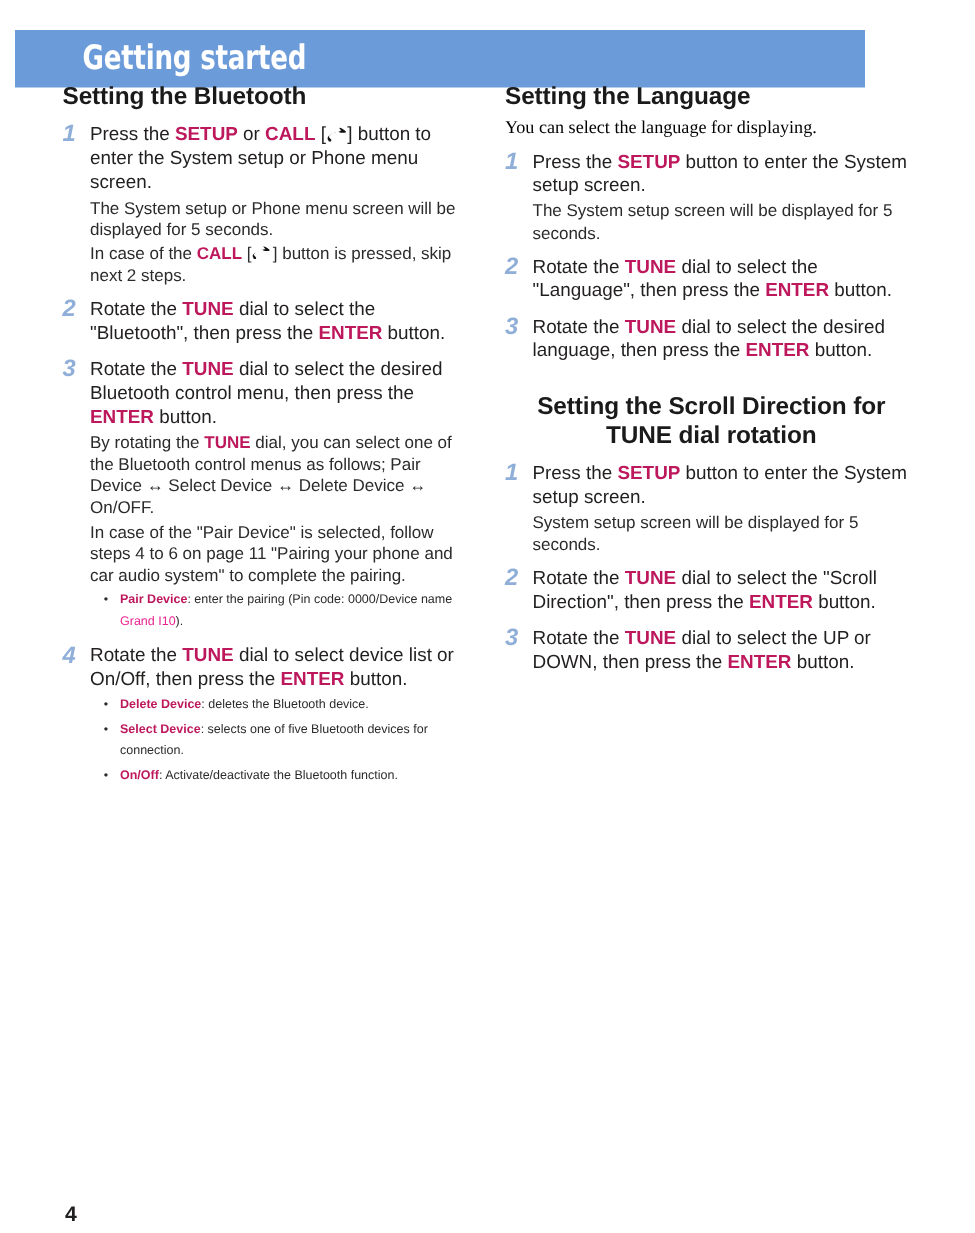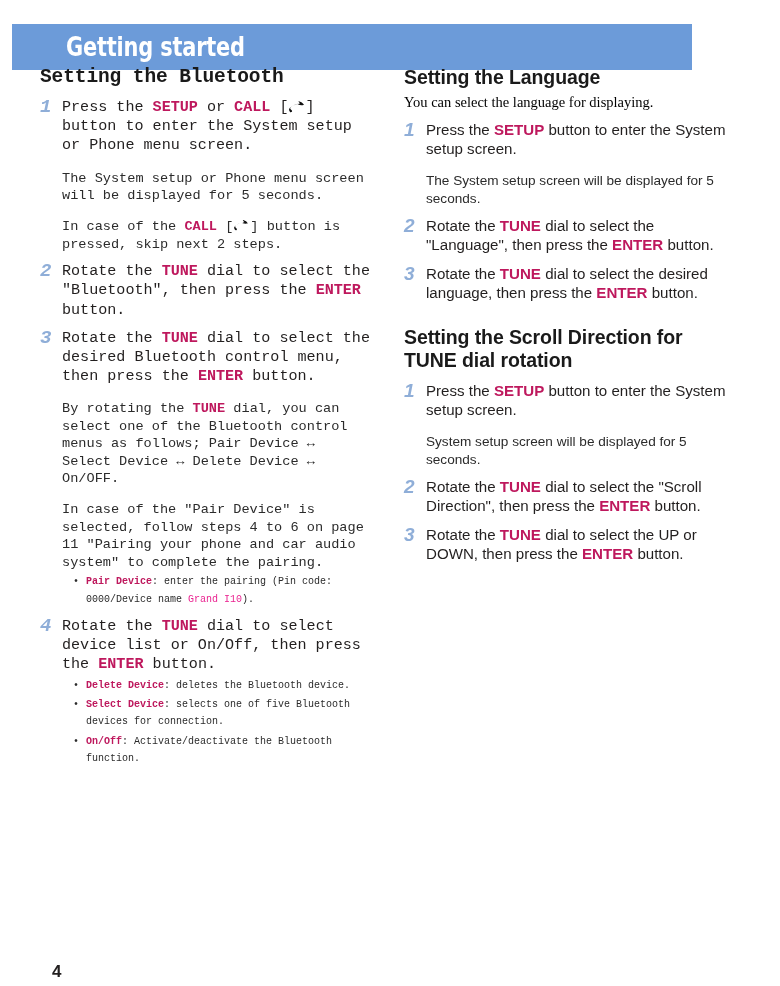--- a/index.html
+++ b/index.html
@@ -47,33 +47,34 @@
     top: 46px;
     left: 0;
     width: 780px;
     height: 940px;
   }
   .column {
     position: absolute;
     top: 20px;
     width: 330px;
   }
-  .col-left  { left: 40px; font-family: Liberation Mono, monospace; }
+  .col-left  { left: 50px; }
   .col-right { left: 404px; }
 
   h2.section-heading {
     font-size: 19.5px;
     line-height: 23px;
     font-weight: bold;
     margin: 0 0 4px 0;
     color: #1a1a1a;
     letter-spacing: -0.1px;
   }
   h2.section-heading.spaced-top {
     margin-top: 24px;
+    text-align: center;
   }
   .section-intro {
     font-family: "Liberation Serif", serif;
     font-size: 14.5px;
     line-height: 18px;
     margin: 0 0 4px 0;
     color: #000000;
   }
 
   
@@ -95,21 +96,21 @@
   }
   .step-text {
     font-size: 15.1px;
     line-height: 19.2px;
     color: #221f1f;
   }
   .step-note {
     font-size: 13.6px;
     line-height: 17.4px;
     color: #2b2b2b;
-    margin-top: 14px;
+    margin-top: 2px;
   }
 
   
   .bullet {
     position: relative;
     padding-left: 14px;
     margin-left: 10px;
     margin-top: 2px;
     font-size: 10px;
     line-height: 17.4px;

